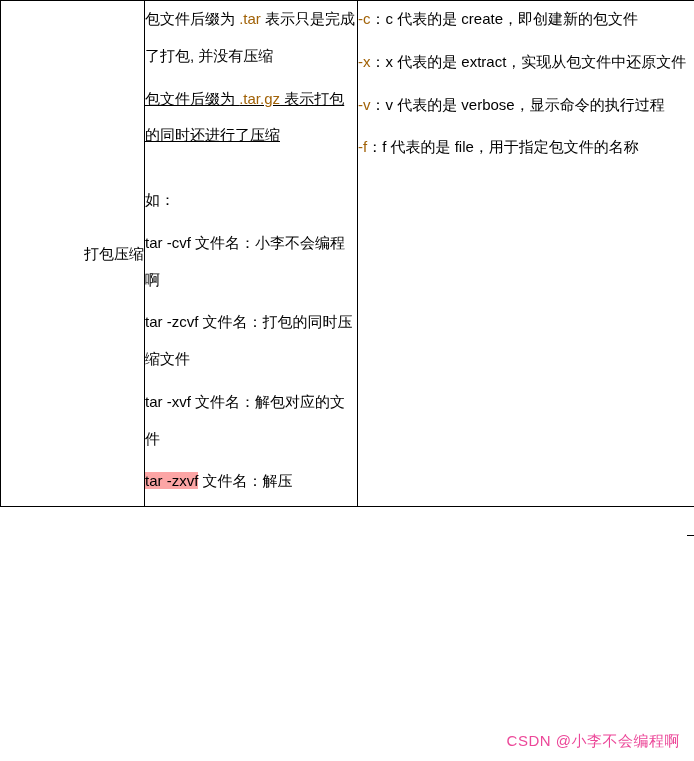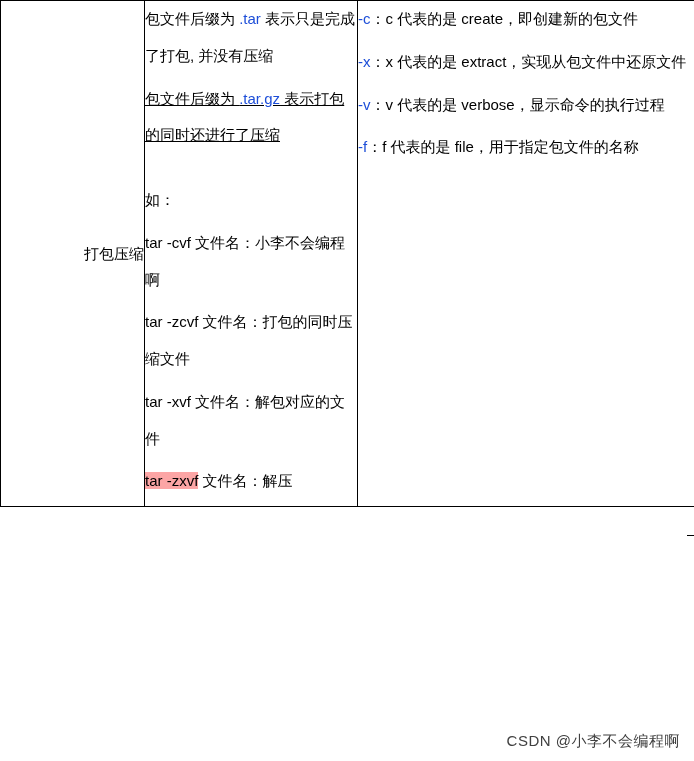--- a/index.html
+++ b/index.html
@@ -56,31 +56,31 @@
     line-height: 2.45;
   }
   .para {
     margin: 0 0 6px 0;
   }
   .para.spaced {
     margin-bottom: 28px;
     text-decoration: underline;
   }
   .red {
-    color: #1d4ed8;
+    color: #a16207;
   }
   .hl {
     background: #fca5a5;
   }
   .watermark {
     position: absolute;
     right: 14px;
     bottom: 10px;
     font-size: 15px;
-    color: #404040;
+    color: #ec4899;
     letter-spacing: 0.5px;
     white-space: nowrap;
   }
   .tick-right {
     position: absolute;
     right: 0;
     top: 535px;
     width: 7px;
     height: 1px;
     background: #000000;

